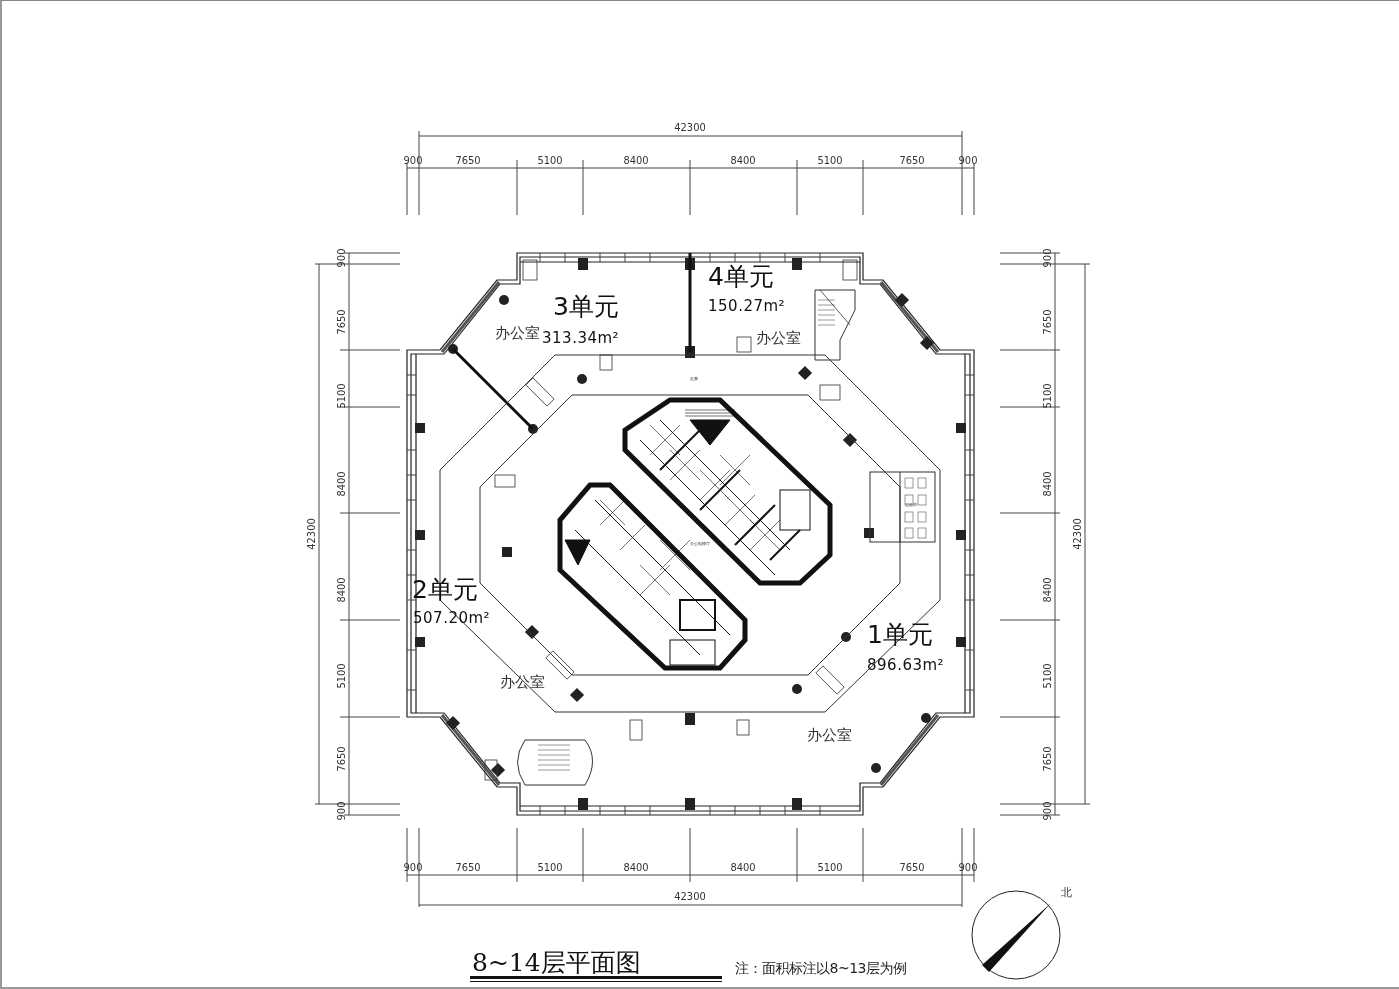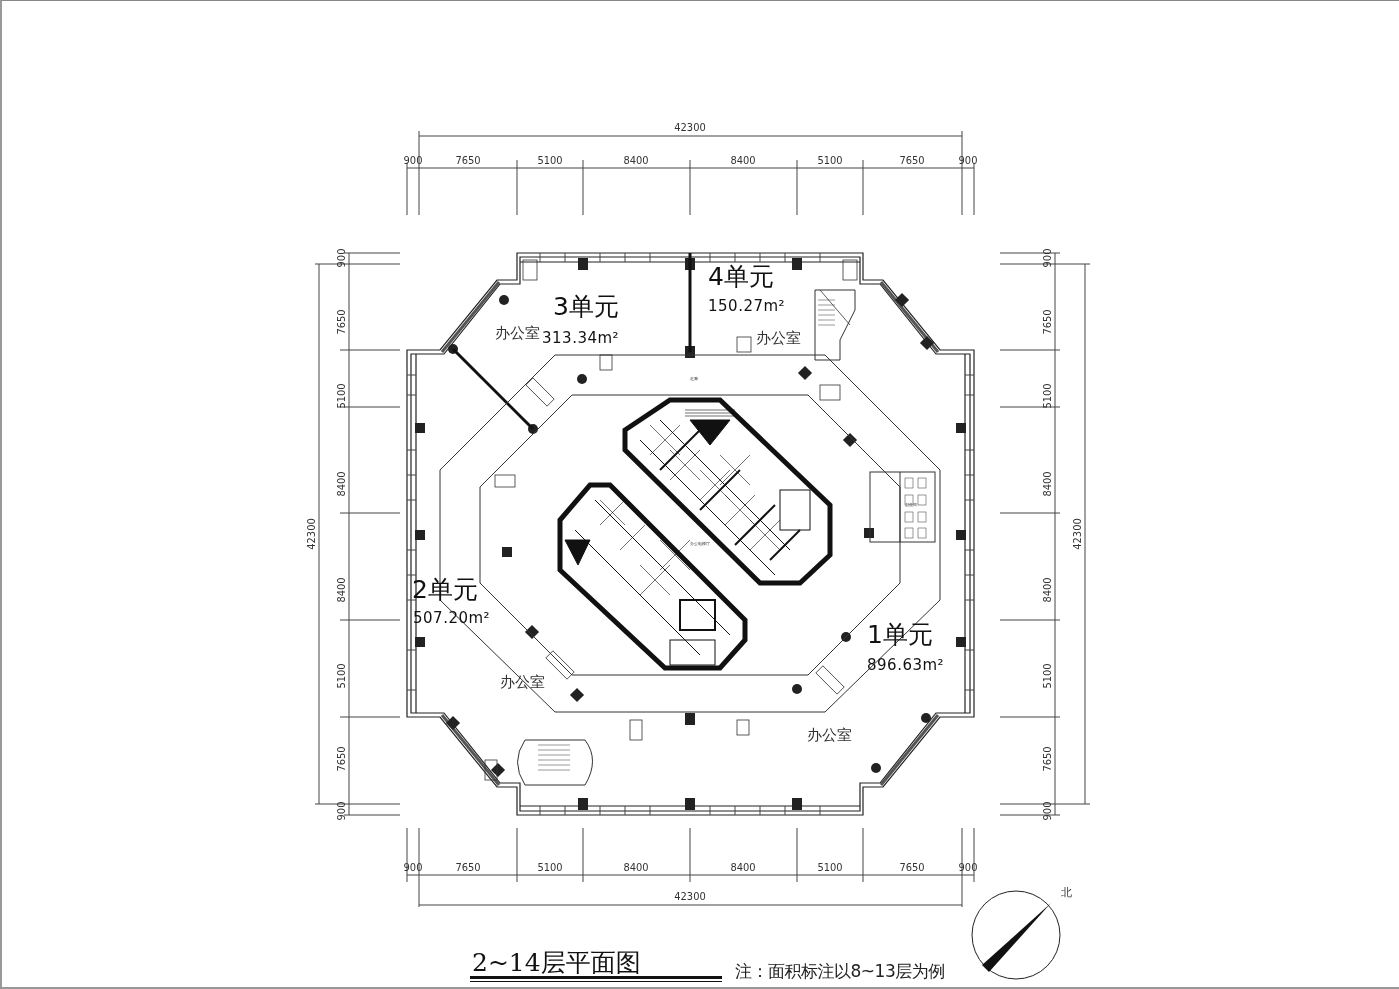--- a/index.html
+++ b/index.html
@@ -12,21 +12,21 @@
          font-stretch: condensed; }
   .unit-name { font-family: "DejaVu Sans", sans-serif; font-size: 25px; fill: #111; }
   .unit-area { font-family: "DejaVu Sans", sans-serif; font-size: 15px; fill: #111; letter-spacing: 0.5px; }
   .room { font-family: "DejaVu Serif", serif; font-size: 15px; fill: #333; }
   .tiny { font-family: "DejaVu Sans", sans-serif; font-size: 4px; fill: #333; }
   .title-text { position: absolute; left: 472px; top: 946px; font-family: "DejaVu Serif", serif;
                 font-size: 25px; color: #111; white-space: nowrap; }
   .title-rule { position: absolute; left: 470px; top: 976px; width: 252px; height: 3px; background: #111; }
   .title-rule2 { position: absolute; left: 470px; top: 981px; width: 252px; height: 1px; background: #111; }
   .note-text { position: absolute; left: 735px; top: 960px; font-family: "DejaVu Sans", sans-serif;
-               font-size: 17px; color: #222; white-space: nowrap; letter-spacing: -0.5px; }
+               font-size: 14px; color: #222; white-space: nowrap; letter-spacing: -0.5px; }
   .north-label { position: absolute; left: 1061px; top: 885px; font-family: "DejaVu Serif", serif;
                  font-size: 11px; color: #333; }
 </style>
 </head>
 <body>
 
 <div class="frame"></div>
 
 <svg id="plan" width="1399" height="989" viewBox="0 0 1399 989">
 
@@ -369,16 +369,16 @@
     <text class="room" x="807" y="740">办公室</text>
   </g>
 
   <g>
     <circle cx="1016" cy="935" r="44" fill="none" stroke="#222" stroke-width="1"></circle>
     <polygon points="1051,903 982,965 989,972" fill="#111"></polygon>
   </g>
 </svg>
 
 <div class="north-label">北</div>
-<div class="title-text">2~14层平面图</div>
+<div class="title-text">8~14层平面图</div>
 <div class="title-rule"></div>
 <div class="title-rule2"></div>
 <div class="note-text">注：面积标注以8~13层为例</div>
 
 </body></html>

